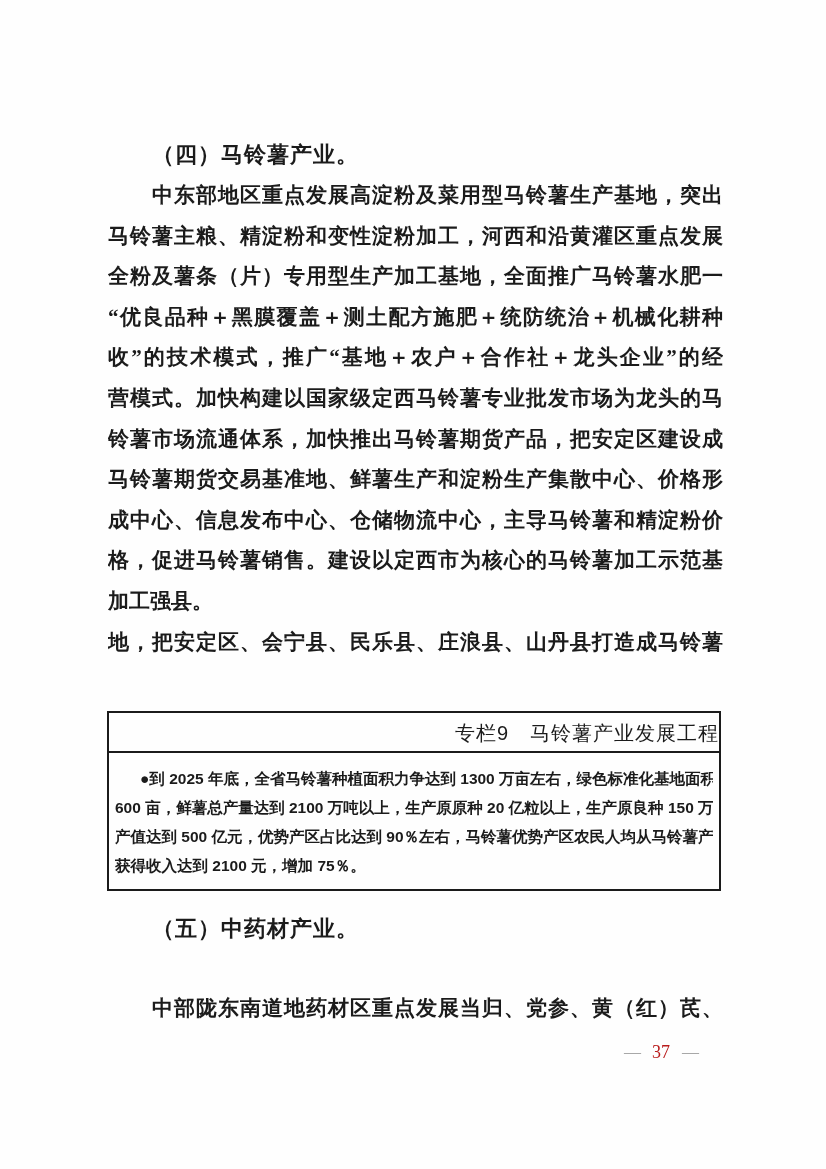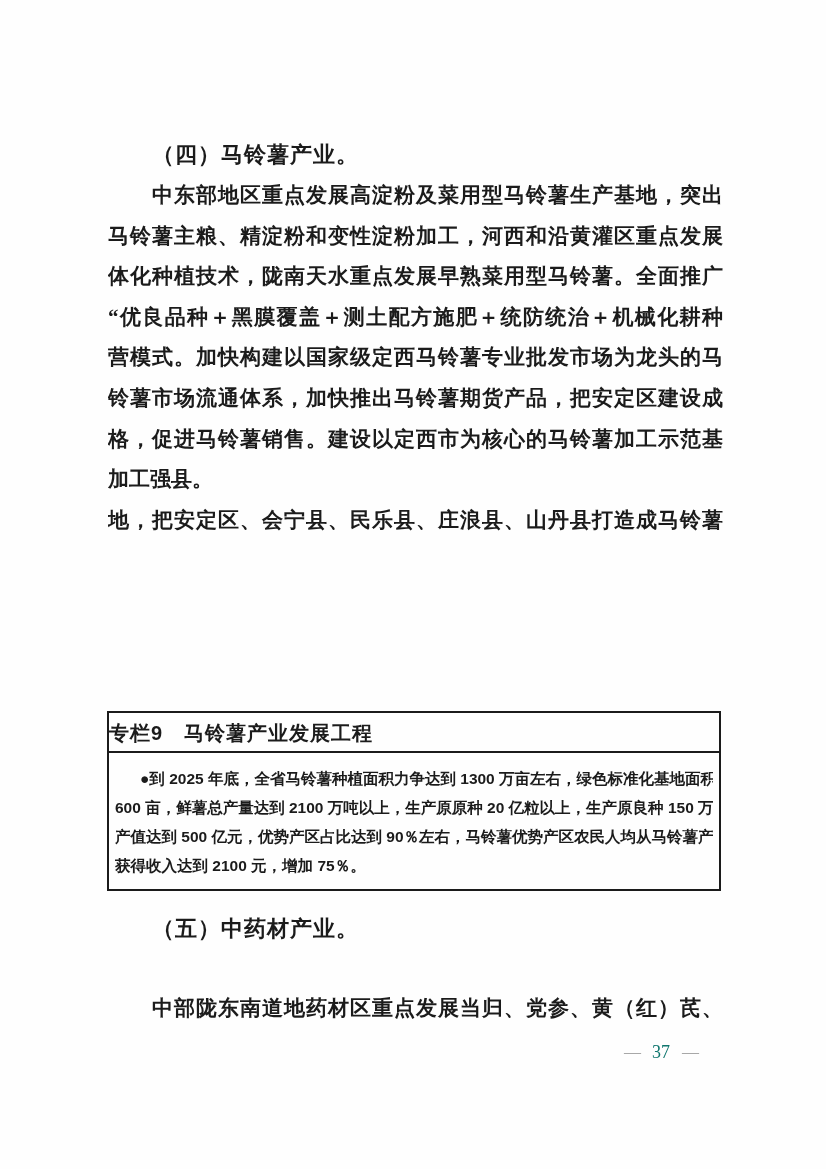--- a/index.html
+++ b/index.html
@@ -50,23 +50,23 @@
     position: absolute;
     left: 107px;
     top: 711px;
     width: 614px;
     border: 2px solid #1b1b1b;
     background: #fefefe;
   }
   .feature-box-title {
     height: 40px;
     line-height: 40px;
-    text-align: left;
+    text-align: right;
     font-size: 20px;
-    font-weight: 700;
+    font-weight: 400;
     border-bottom: 2px solid #1b1b1b;
     font-family: "Liberation Sans", sans-serif;
     letter-spacing: 1px;
   }
   .feature-box-body {
     padding: 11px 6px 9px 6px;
   }
   .box-line {
     line-height: 29px;
     font-size: 15.5px;
@@ -85,36 +85,39 @@
     top: 1040px;
     width: 130px;
     height: 24px;
     display: flex;
     align-items: center;
     justify-content: center;
     gap: 12px;
     font-size: 17px;
   }
   .footer-dash { color: #9a9a9a; letter-spacing: -1px; }
-  .page-number { color: #0f766e; font-size: 18px; }
+  .page-number { color: #b91c1c; font-size: 18px; }
 </style>
 </head>
 <body>
 
 <div class="page">
 
   <div class="section-heading heading-potato">（四）马铃薯产业。</div>
 
   <div class="para para-potato">
     <div class="body-line indent">中东部地区重点发展高淀粉及菜用型马铃薯生产基地，突出</div>
     <div class="body-line">马铃薯主粮、精淀粉和变性淀粉加工，河西和沿黄灌区重点发展</div>
-    <div class="body-line">体化种植技术，陇南天水重点发展早熟菜用型马铃薯。全面推广</div>
+    <div class="body-line">全粉及薯条（片）专用型生产加工基地，全面推广马铃薯水肥一</div>
     <div class="body-line">“优良品种＋黑膜覆盖＋测土配方施肥＋统防统治＋机械化耕种</div>
+    <div class="body-line">收”的技术模式，推广“基地＋农户＋合作社＋龙头企业”的经</div>
     <div class="body-line">营模式。加快构建以国家级定西马铃薯专业批发市场为龙头的马</div>
     <div class="body-line">铃薯市场流通体系，加快推出马铃薯期货产品，把安定区建设成</div>
+    <div class="body-line">马铃薯期货交易基准地、鲜薯生产和淀粉生产集散中心、价格形</div>
+    <div class="body-line">成中心、信息发布中心、仓储物流中心，主导马铃薯和精淀粉价</div>
     <div class="body-line">格，促进马铃薯销售。建设以定西市为核心的马铃薯加工示范基</div>
     <div class="body-line short">加工强县。</div>
     <div class="body-line">地，把安定区、会宁县、民乐县、庄浪县、山丹县打造成马铃薯</div>
   </div>
 
   <div class="feature-box">
     <div class="feature-box-title">专栏9　马铃薯产业发展工程</div>
     <div class="feature-box-body">
       <div class="box-line indent">●到 2025 年底，全省马铃薯种植面积力争达到 1300 万亩左右，绿色标准化基地面积达到</div>
       <div class="box-line">600 亩，鲜薯总产量达到 2100 万吨以上，生产原原种 20 亿粒以上，生产原良种 150 万吨，总</div>

